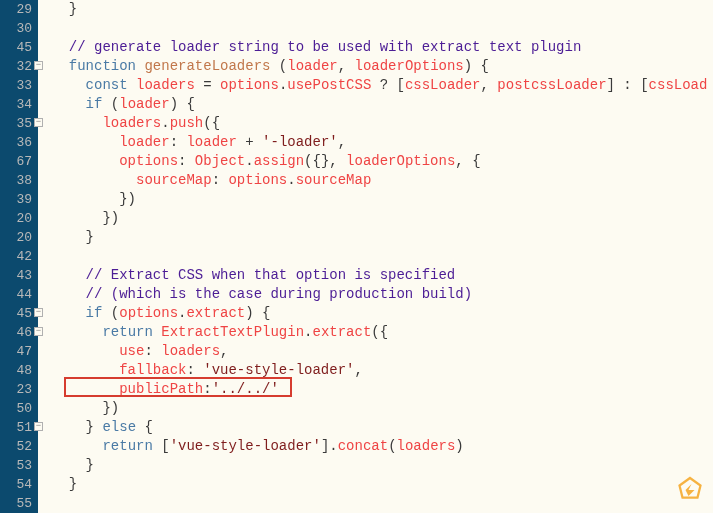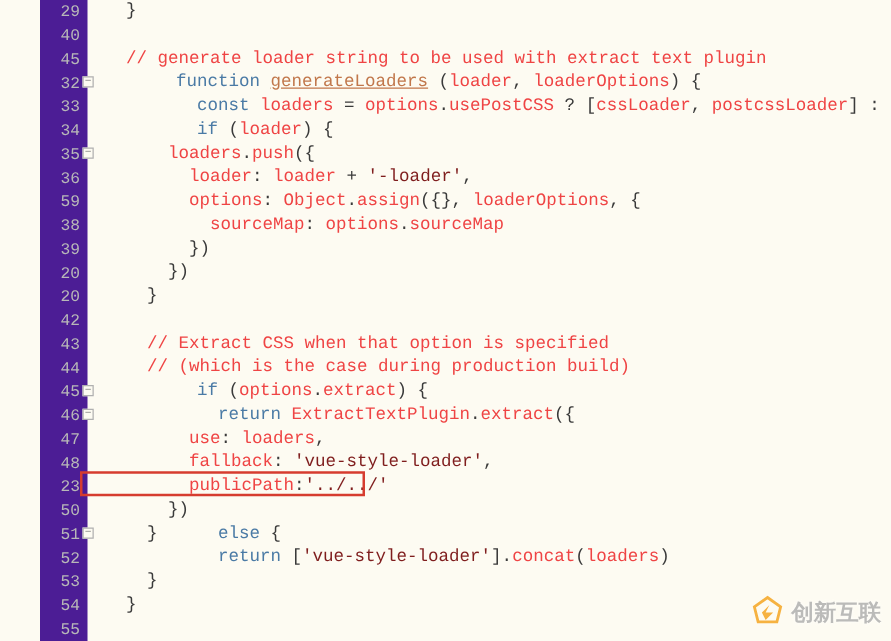--- a/index.html
+++ b/index.html
@@ -12,28 +12,27 @@
     height: 513px;
     overflow: hidden;
     position: relative;
   }
   .editor {
     display: flex;
     height: 100%;
   }
   .gutter {
     flex: 0 0 38px;
-    background: #4c1d95;
+    background: #0c4a6e;
     text-align: right;
     padding-right: 6px;
     color: #b8b8b8;
     user-select: none;
     line-height: 19px;
     font-size: 13px;
-    margin-left: 32px;
   }
   .gutter .ln {
     height: 19px;
     position: relative;
   }
   .fold {
     position: absolute;
     right: -11px;
     top: 4px;
     width: 9px;
@@ -46,23 +45,23 @@
     background: #fdfbf2;
   }
   .code {
     flex: 1;
     padding-left: 14px;
     line-height: 19px;
     white-space: pre;
     overflow: hidden;
   }
   .row { height: 19px; }
-  .cm { color: #ef4444; }       
-  .kw { color: #4a7aa5; margin-left: 40px; }       
-  .fn { color: #c1774b; text-decoration: underline; }       
+  .cm { color: #4c1d95; }       
+  .kw { color: #4a7aa5; }       
+  .fn { color: #c1774b; }       
   .pr { color: #3a3a3a; }       
   .id { color: #ef4444; }
   .str { color: #7f1d1d; }      
 
   .highlight-box {
     position: absolute;
     border: 2px solid #d63c2f;
     pointer-events: none;
   }
   .watermark {
@@ -88,28 +87,28 @@
     font-weight: bold;
     text-shadow: 0 0 3px #fff;
   }
 </style>
 </head>
 <body>
 
 <div class="editor">
   <div class="gutter" id="gutter">
       <div class="ln">29</div>
-      <div class="ln">40</div>
+      <div class="ln">30</div>
       <div class="ln">45</div>
       <div class="ln">32<div class="fold">−</div></div>
       <div class="ln">33</div>
       <div class="ln">34</div>
       <div class="ln">35<div class="fold">−</div></div>
       <div class="ln">36</div>
-      <div class="ln">59</div>
+      <div class="ln">67</div>
       <div class="ln">38</div>
       <div class="ln">39</div>
       <div class="ln">20</div>
       <div class="ln">20</div>
       <div class="ln">42</div>
       <div class="ln">43</div>
       <div class="ln">44</div>
       <div class="ln">45<div class="fold">−</div></div>
       <div class="ln">46<div class="fold">−</div></div>
       <div class="ln">47</div>
@@ -127,14 +126,13 @@
 
 <div id="hl" class="highlight-box" style="left: 64px; top: 377px; width: 228px; height: 20px;"></div>
 
 <div class="watermark">
   <span class="wm-icon">
     <svg viewBox="0 0 40 40" width="30" height="30">
       <path d="M20 4 L34 14 L30 30 L10 30 L6 14 Z" fill="none" stroke="#f5a623" stroke-width="3"></path>
       <path d="M14 20 L22 12 L18 20 L26 20 L18 28 Z" fill="#f5a623"></path>
     </svg>
   </span>
-  <span class="wm-text">创新互联</span>
 </div>
 
 </body></html>

